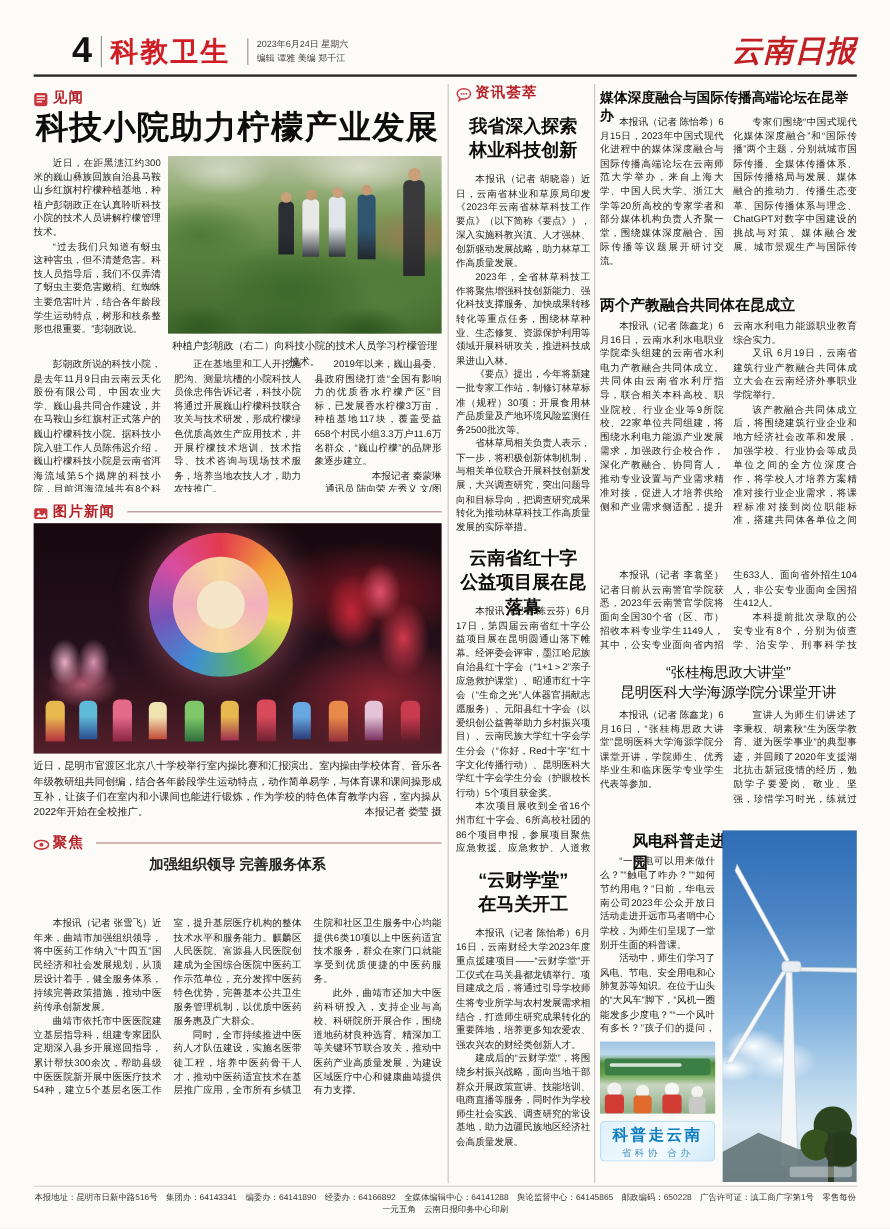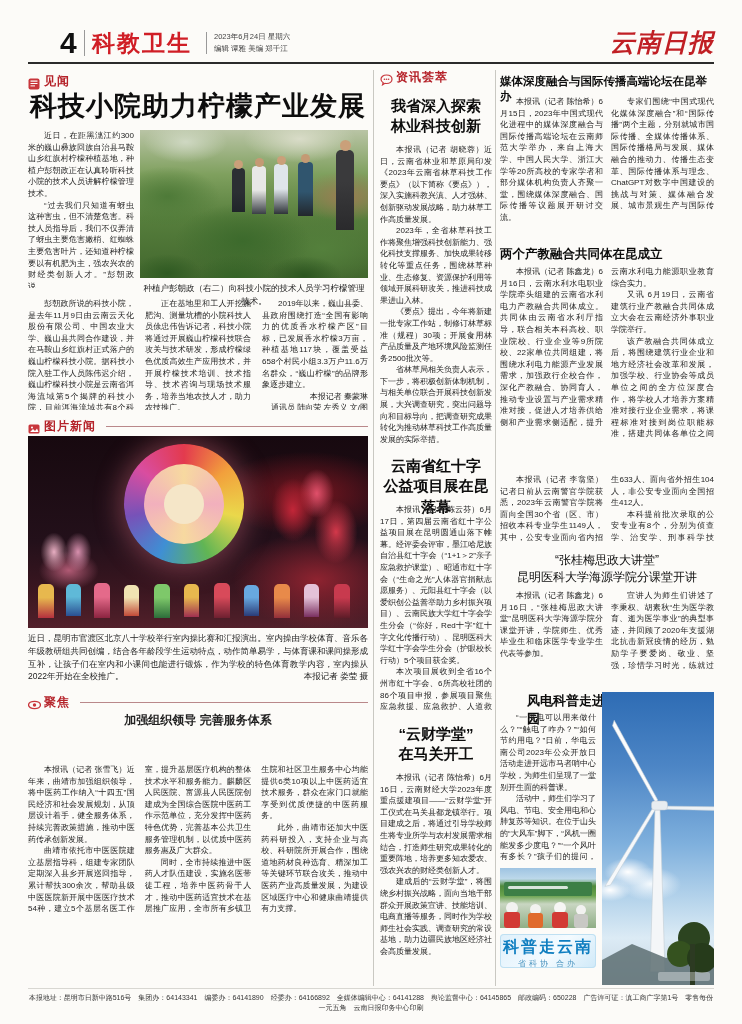--- a/index.html
+++ b/index.html
@@ -33,21 +33,21 @@
   .cols2{column-count:2;column-gap:8px;}
   .cols3{column-count:3;column-gap:10px;}
   .sig{text-align:right;text-indent:0 !important;}
   .cap{font-size:8.5px;line-height:1.5;color:#222;}
   
   .photo{position:absolute;overflow:hidden;}
   .fig{position:absolute;}
   .footer{font-size:7px;color:#333;text-align:center;border-top:1px solid #d8d7d2;padding-top:4px;}
   .badge{background:linear-gradient(135deg,#dff0fb 0%,#f4fbff 55%,#cfe9f8 100%);border-radius:4px;
          box-shadow:0 0 0 1px #bfe0f2 inset;}
-  .badge .b1{font-size:16px;font-weight:bold;color:#0f7ec0;letter-spacing:2px;}
+  .badge .b1{font-size:13px;font-weight:bold;color:#0f7ec0;letter-spacing:2px;}
   .badge .b2{font-size:8px;color:#4a93be;letter-spacing:3px;}
   .wm{position:absolute;right:4px;bottom:4px;width:52px;height:9px;background:rgba(255,255,255,.35);border-radius:2px;}
 </style>
 </head>
 <body>
 
 <div class="page">
 
   <div class="abs" style="left:60px;top:26px;"><span class="pagenum">4</span></div>
   <div class="abs hdr-div" style="left:84px;top:30px;height:26px;"></div>
@@ -71,21 +71,21 @@
           <rect x="2.5" y="5" width="7" height="1" fill="#fff"></rect>
           <rect x="2.5" y="7.4" width="4.5" height="1" fill="#fff"></rect>
         </svg>
     </span>
     <span class="sec-label">见闻</span>
   </div>
   <div class="abs h-big" style="left:28px;top:88px;width:340px;">科技小院助力柠檬产业发展</div>
 
   <div class="abs bt" style="left:28px;top:130px;width:106px;height:158px;">
     <p>近日，在距黑潓江约300米的巍山彝族回族自治县马鞍山乡红旗村柠檬种植基地，种植户彭朝政正在认真聆听科技小院的技术人员讲解柠檬管理技术。</p>
-    <p>“过去我们只知道有蚜虫这种害虫，但不清楚危害。科技人员指导后，我们不仅弄清了蚜虫主要危害嫩梢、红蜘蛛主要危害叶片，还知道种柠檬要以有机肥为主，强农兴农的财经类创新人才。”彭朝政说。</p>
+    <p>“过去我们只知道有蚜虫这种害虫，但不清楚危害。科技人员指导后，我们不仅弄清了蚜虫主要危害嫩梢、红蜘蛛主要危害叶片，结合各年龄段学生运动特点，树形和枝条整形也很重要。”彭朝政说。</p>
   </div>
   <div class="photo" style="left:140px;top:130px;width:228px;height:148px;background:
       radial-gradient(60px 30px at 20% 8%, #cfd8c2 0%, transparent 70%),
       radial-gradient(80px 34px at 70% 6%, #d9dcc8 0%, transparent 70%),
       radial-gradient(70px 40px at 12% 45%, #4e7a38 0%, transparent 75%),
       radial-gradient(90px 50px at 45% 75%, #3c6a2c 0%, transparent 75%),
       radial-gradient(80px 46px at 80% 80%, #54803c 0%, transparent 75%),
       radial-gradient(70px 36px at 90% 45%, #9b7d52 0%, transparent 70%),
       linear-gradient(180deg,#b9c4a5 0%,#7fa05e 30%,#567e3c 60%,#42672e 100%);">
     <div class="fig" style="left:92px;top:38px;width:13px;height:44px;background:linear-gradient(180deg,#2b2f33 55%,#20252a 100%);border-radius:4px 4px 0 0;"></div>

